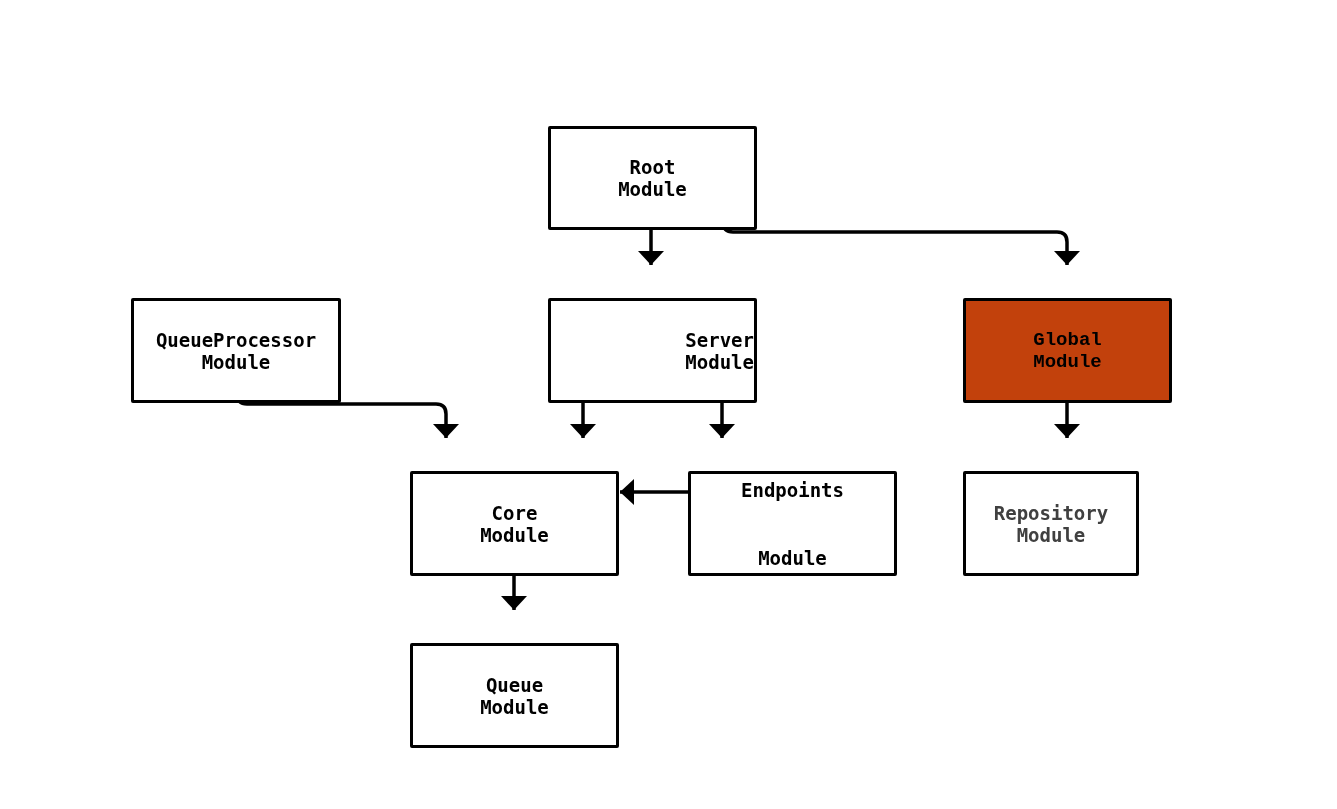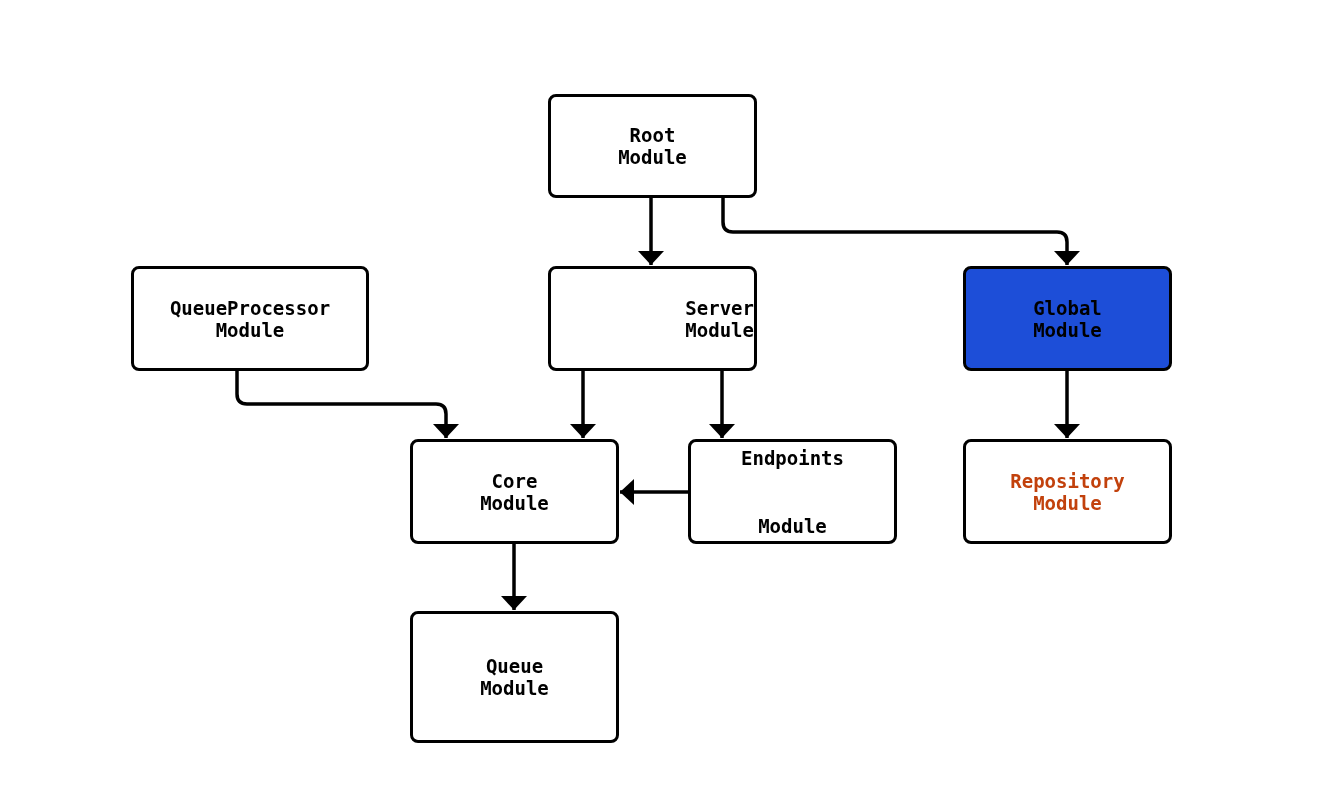--- a/index.html
+++ b/index.html
@@ -22,31 +22,32 @@
     left: 0;
     top: 0;
     width: 1337px;
     height: 809px;
   }
   .node {
     position: absolute;
     box-sizing: border-box;
     border-style: solid;
     border-width: 3px;
-    border-radius: 8px;
+    border-radius: 2px;
     display: flex;
     flex-direction: column;
     align-items: center;
     justify-content: center;
     text-align: center;
     font-weight: bold;
     font-size: 19px;
     line-height: 22px;
     font-family: "DejaVu Sans Mono", monospace;
     letter-spacing: 0px;
+    margin-top: 32px;
   }
   .node span {
     display: block;
     white-space: nowrap;
   }
 </style>
 </head>
 <body style="background: rgb(255, 255, 255);">
 
 <div class="canvas">
@@ -70,43 +71,43 @@
   <div class="node" style="left: 548px; top: 94px; width: 209px; height: 104px; border-color: rgb(0, 0, 0); background: rgb(255, 255, 255); color: rgb(0, 0, 0);">
     <span>Root</span>
     <span>Module</span>
   </div>
 
   <div class="node" style="left: 548px; top: 266px; width: 209px; height: 105px; border-color: rgb(0, 0, 0); background: rgb(255, 255, 255); color: rgb(0, 0, 0); align-items: flex-end;">
     <span>Server</span>
     <span>Module</span>
   </div>
 
-  <div class="node" style="left: 131px; top: 266px; width: 238px; height: 105px; border-color: rgb(0, 0, 0); background: rgb(255, 255, 255); color: rgb(0, 0, 0);">
+  <div class="node" style="left: 131px; top: 266px; width: 210px; height: 105px; border-color: rgb(0, 0, 0); background: rgb(255, 255, 255); color: rgb(0, 0, 0);">
     <span>QueueProcessor</span>
     <span>Module</span>
   </div>
 
-  <div class="node" style="left: 963px; top: 266px; width: 209px; height: 105px; border-color: rgb(0, 0, 0); background: #1d4ed8; color: rgb(0, 0, 0);">
+  <div class="node" style="left: 963px; top: 266px; width: 209px; height: 105px; border-color: rgb(0, 0, 0); background: #c2410c; color: rgb(0, 0, 0); font-family: Liberation Mono, monospace;">
     <span>Global</span>
     <span>Module</span>
   </div>
 
   <div class="node" style="left: 410px; top: 439px; width: 209px; height: 105px; border-color: rgb(0, 0, 0); background: rgb(255, 255, 255); color: rgb(0, 0, 0);">
     <span>Core</span>
     <span>Module</span>
   </div>
 
   <div class="node" style="left: 688px; top: 439px; width: 209px; height: 105px; border-color: rgb(0, 0, 0); background: rgb(255, 255, 255); color: rgb(0, 0, 0); gap: 46px;">
     <span>Endpoints</span>
     <span>Module</span>
   </div>
 
-  <div class="node" style="left: 963px; top: 439px; width: 209px; height: 105px; border-color: rgb(0, 0, 0); background: rgb(255, 255, 255); color: #c2410c; text-align: right;">
+  <div class="node" style="left: 963px; top: 439px; width: 176px; height: 105px; border-color: rgb(0, 0, 0); background: rgb(255, 255, 255); color: #404040; text-align: right;">
     <span>Repository</span>
     <span>Module</span>
   </div>
 
-  <div class="node" style="left: 410px; top: 611px; width: 209px; height: 132px; border-color: rgb(0, 0, 0); background: rgb(255, 255, 255); color: rgb(0, 0, 0);">
+  <div class="node" style="left: 410px; top: 611px; width: 209px; height: 105px; border-color: rgb(0, 0, 0); background: rgb(255, 255, 255); color: rgb(0, 0, 0);">
     <span>Queue</span>
     <span>Module</span>
   </div>
 
 </div>
 
 </body></html>

